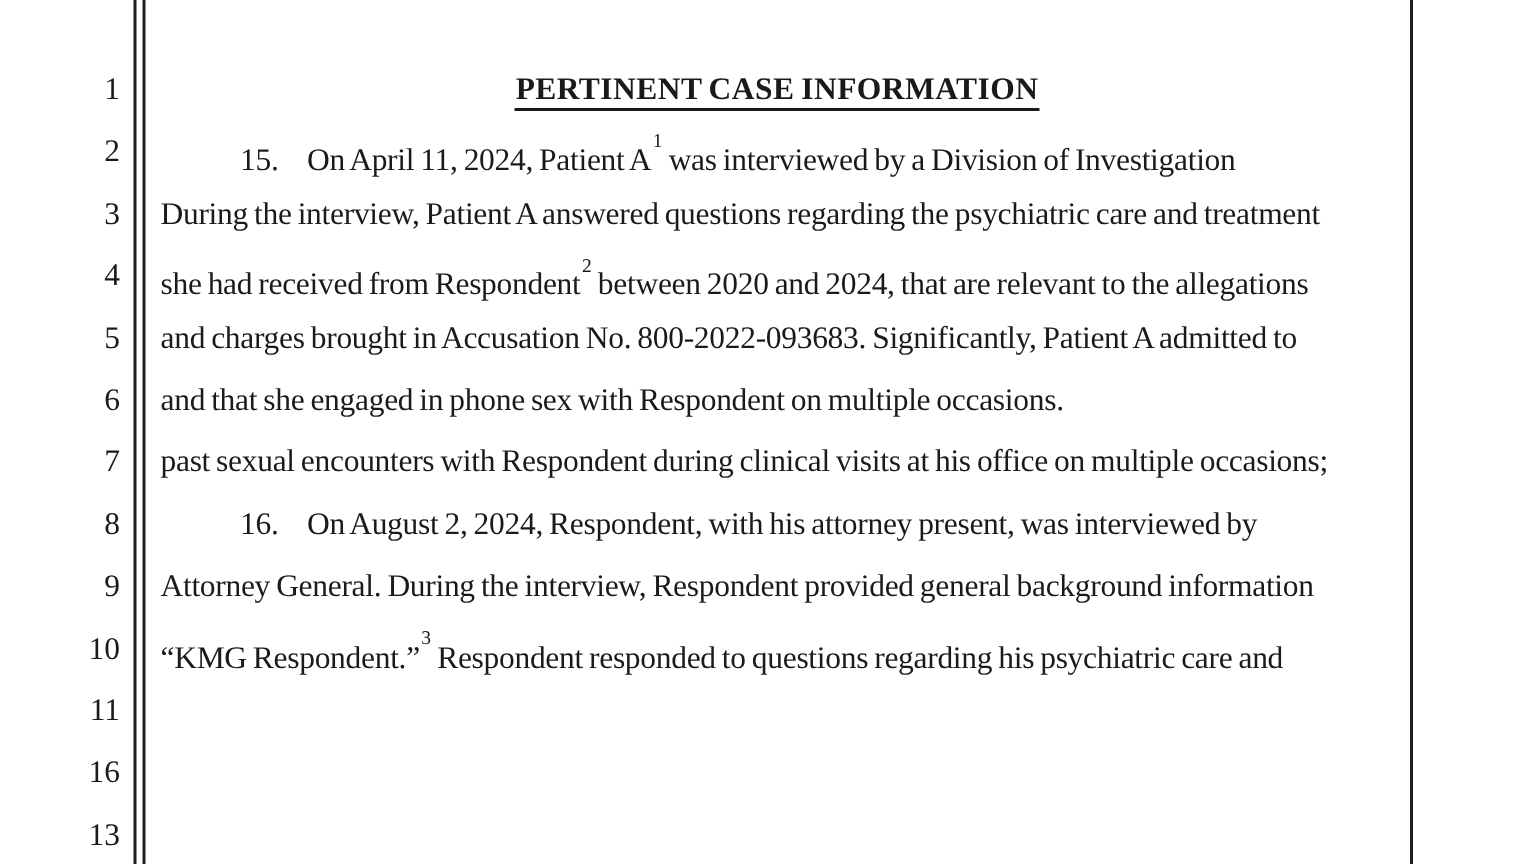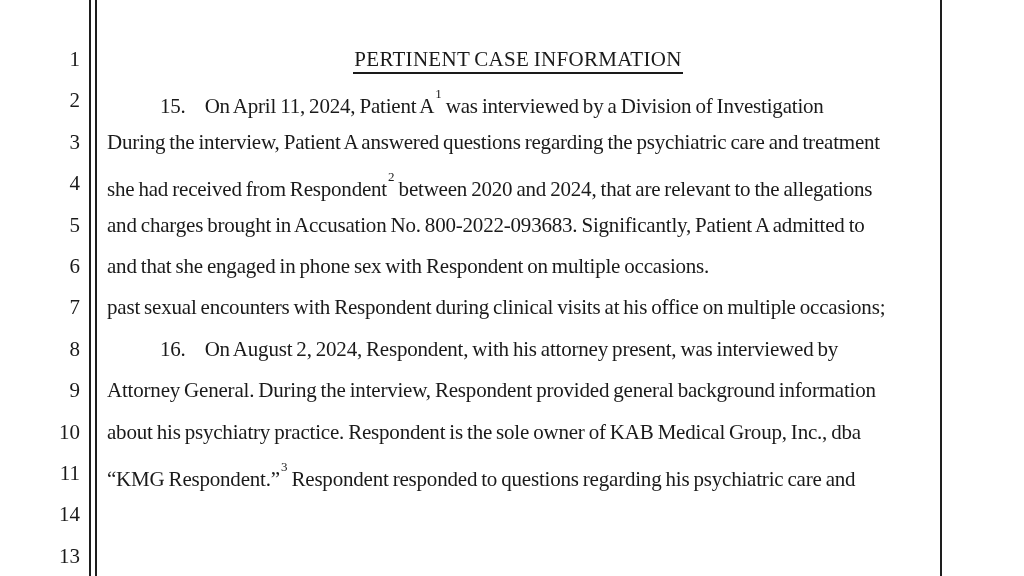--- a/index.html
+++ b/index.html
@@ -32,21 +32,21 @@
     left: 107px; top: 39px;
     width: 822px;
     font-size: 21px;
     letter-spacing: -0.2px;
     word-spacing: -1px;
   }
   .line { height: 41.4px; line-height: 41.4px; white-space: nowrap; }
   .line-inner { display: inline-block; transform-origin: 0 60%; }
   .heading-line { text-align: center; }
   .heading {
-    font-weight: normal;
+    font-weight: bold;
     letter-spacing: 0.3px;
     border-bottom: 2.5px solid #1a1a1a;
     padding: 0 1px 1px 1px;
     text-align: right;
   }
   .indent { padding-left: 53px; }
   .gap { display: inline-block; width: 19px; }
   sup.fn {
     font-size: 0.62em;
     position: relative;
@@ -68,33 +68,32 @@
       <div class="num">2</div>
       <div class="num">3</div>
       <div class="num">4</div>
       <div class="num">5</div>
       <div class="num">6</div>
       <div class="num">7</div>
       <div class="num">8</div>
       <div class="num">9</div>
       <div class="num">10</div>
       <div class="num">11</div>
-      <div class="num">14</div>
+      <div class="num">16</div>
       <div class="num">13</div>
     </div>
 
   <div class="content" id="content">
     <div class="line heading-line">
       <span class="heading">PERTINENT CASE INFORMATION</span>
     </div>
 
   <div class="line indent"><span class="line-inner"><span>15.</span><span class="gap"></span><span>On April 11, 2024, Patient A</span><sup class="fn">1</sup><span> was interviewed by a Division of Investigation</span></span></div>
       <div class="line"><span class="line-inner"><span>During the interview, Patient A answered questions regarding the psychiatric care and treatment</span></span></div>
       <div class="line"><span class="line-inner"><span>she had received from Respondent</span><sup class="fn">2</sup><span> between 2020 and 2024, that are relevant to the allegations</span></span></div>
       <div class="line"><span class="line-inner"><span>and charges brought in Accusation No. 800-2022-093683. Significantly, Patient A admitted to</span></span></div>
       <div class="line"><span class="line-inner"><span>and that she engaged in phone sex with Respondent on multiple occasions.</span></span></div>
       <div class="line"><span class="line-inner"><span>past sexual encounters with Respondent during clinical visits at his office on multiple occasions;</span></span></div>
       <div class="line indent"><span class="line-inner"><span>16.</span><span class="gap"></span><span>On August 2, 2024, Respondent, with his attorney present, was interviewed by</span></span></div>
       <div class="line"><span class="line-inner"><span>Attorney General. During the interview, Respondent provided general background information</span></span></div>
-      <div class="line"><span class="line-inner"><span>about his psychiatry practice. Respondent is the sole owner of KAB Medical Group, Inc., dba</span></span></div>
       <div class="line"><span class="line-inner"><span>“KMG Respondent.”</span><sup class="fn">3</sup><span> Respondent responded to questions regarding his psychiatric care and</span></span></div>
     </div>
 </div>
 
 </body></html>

